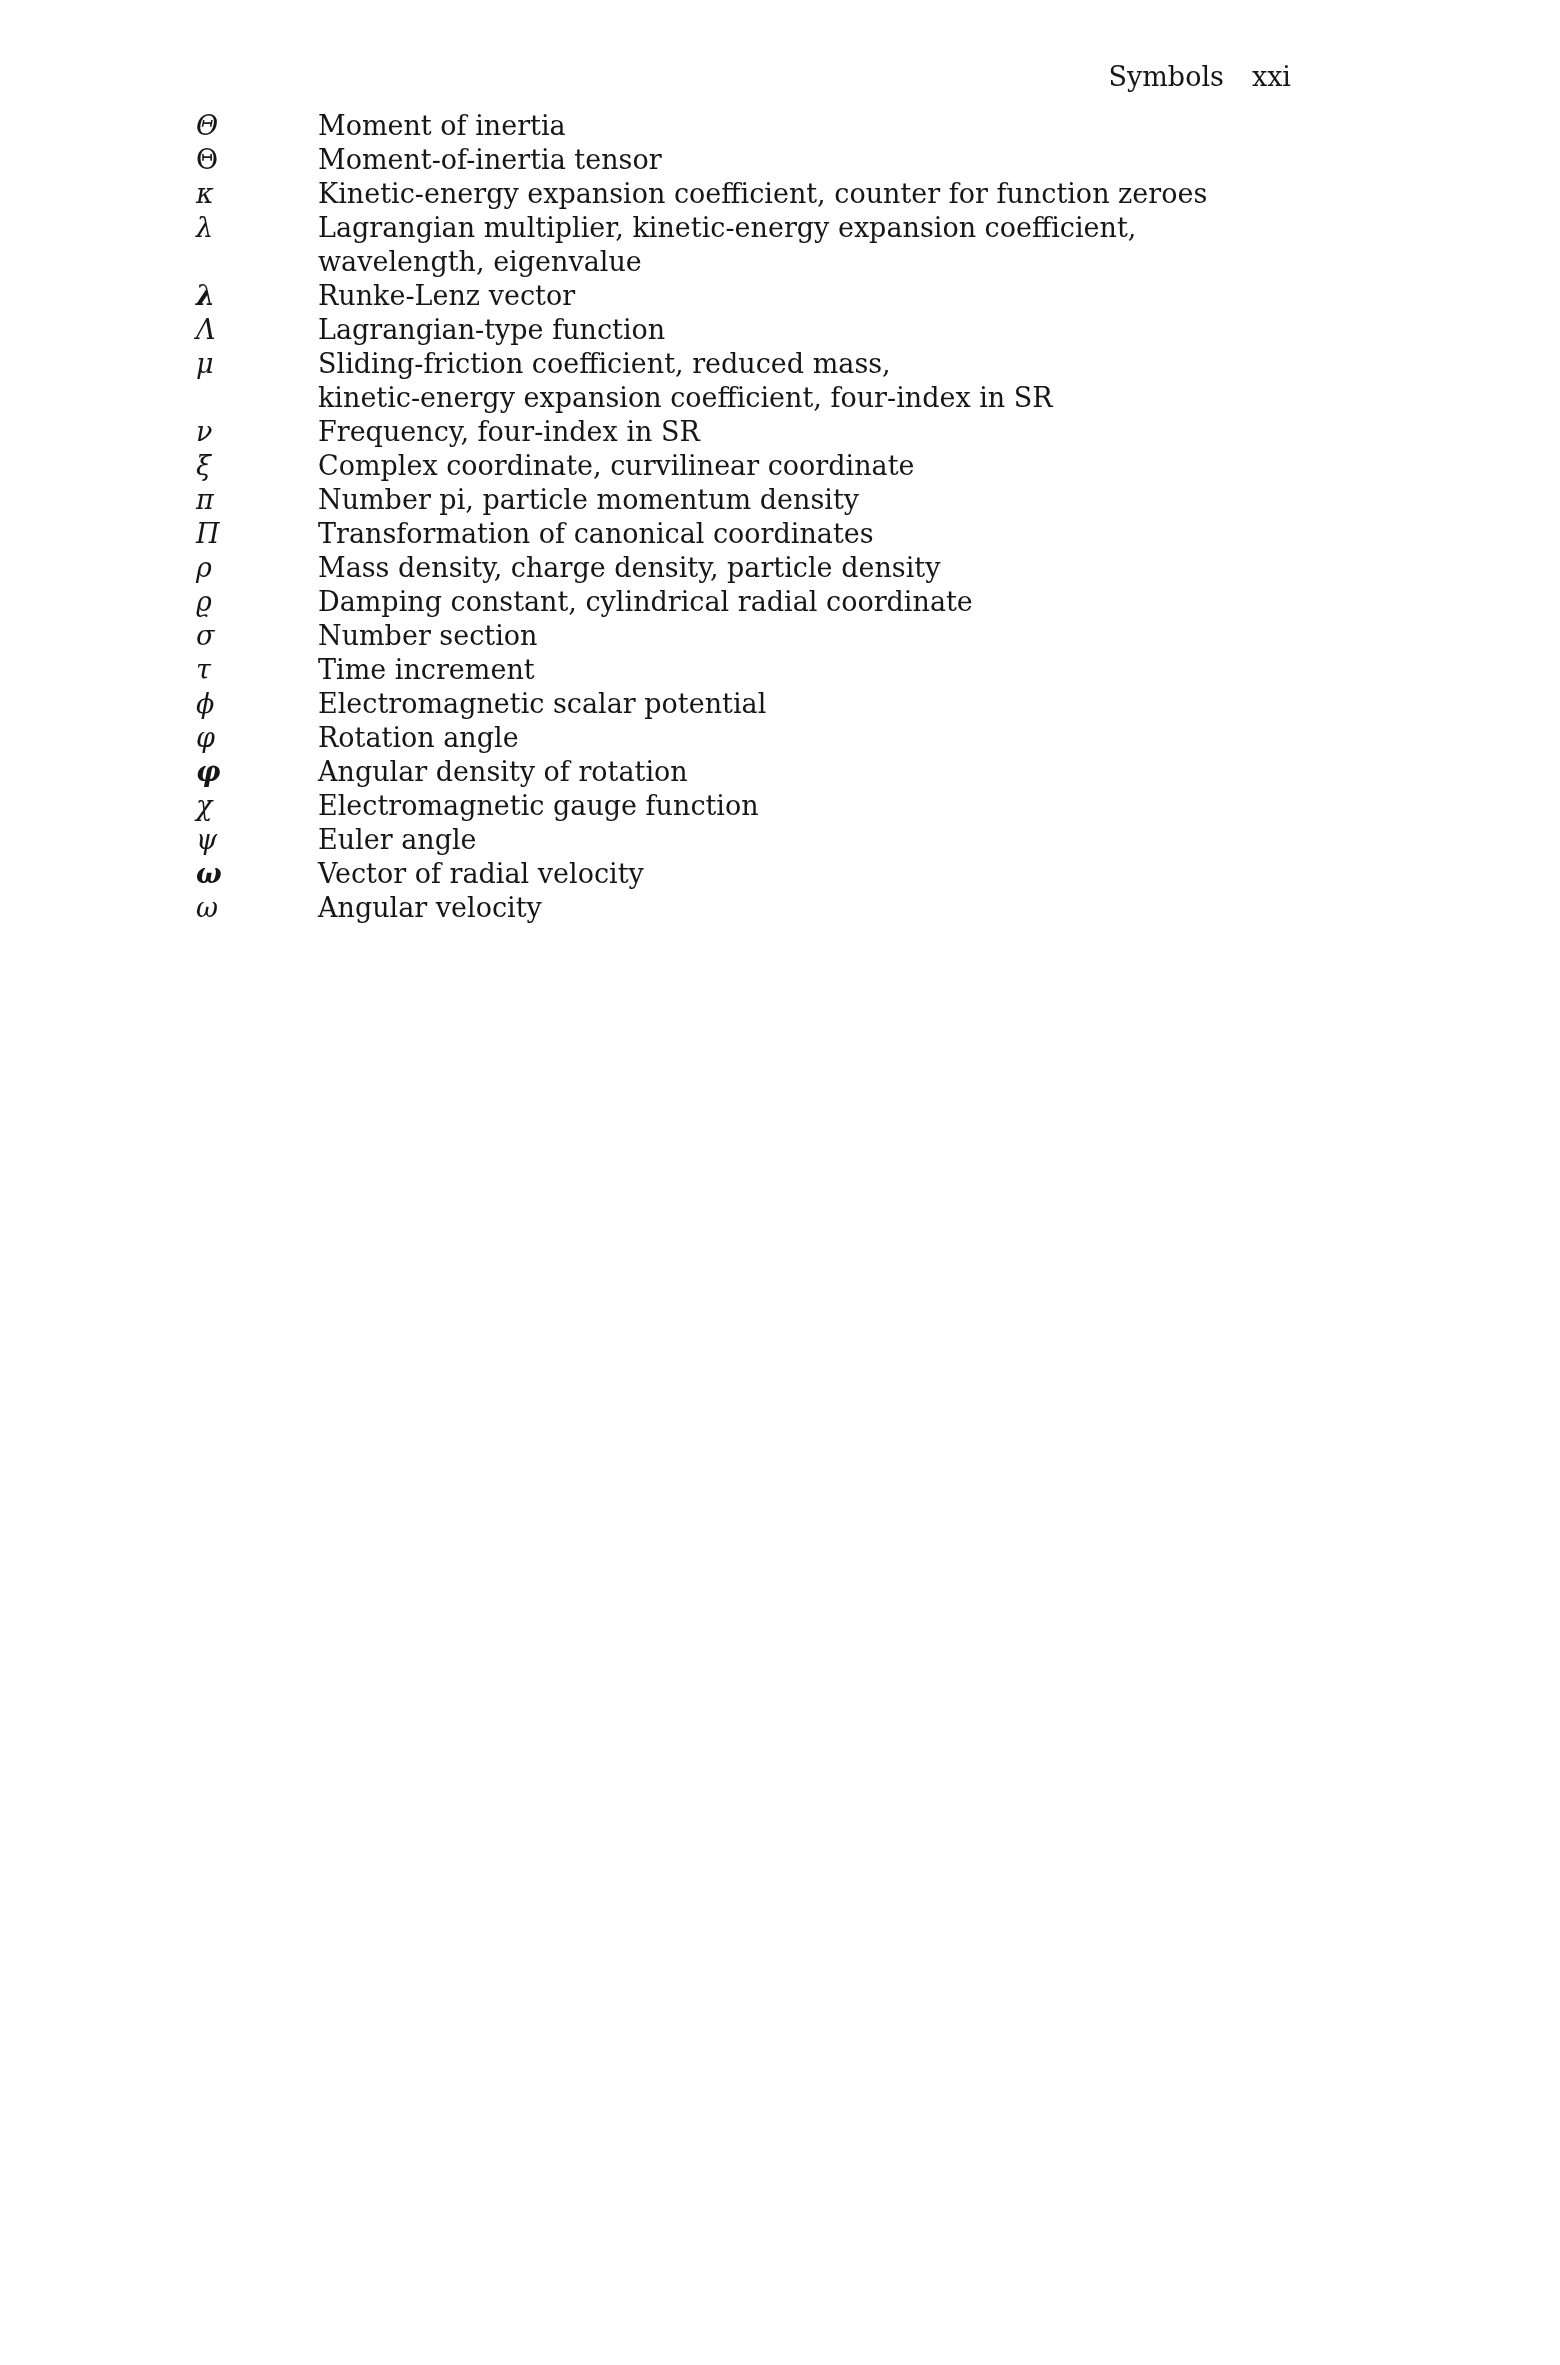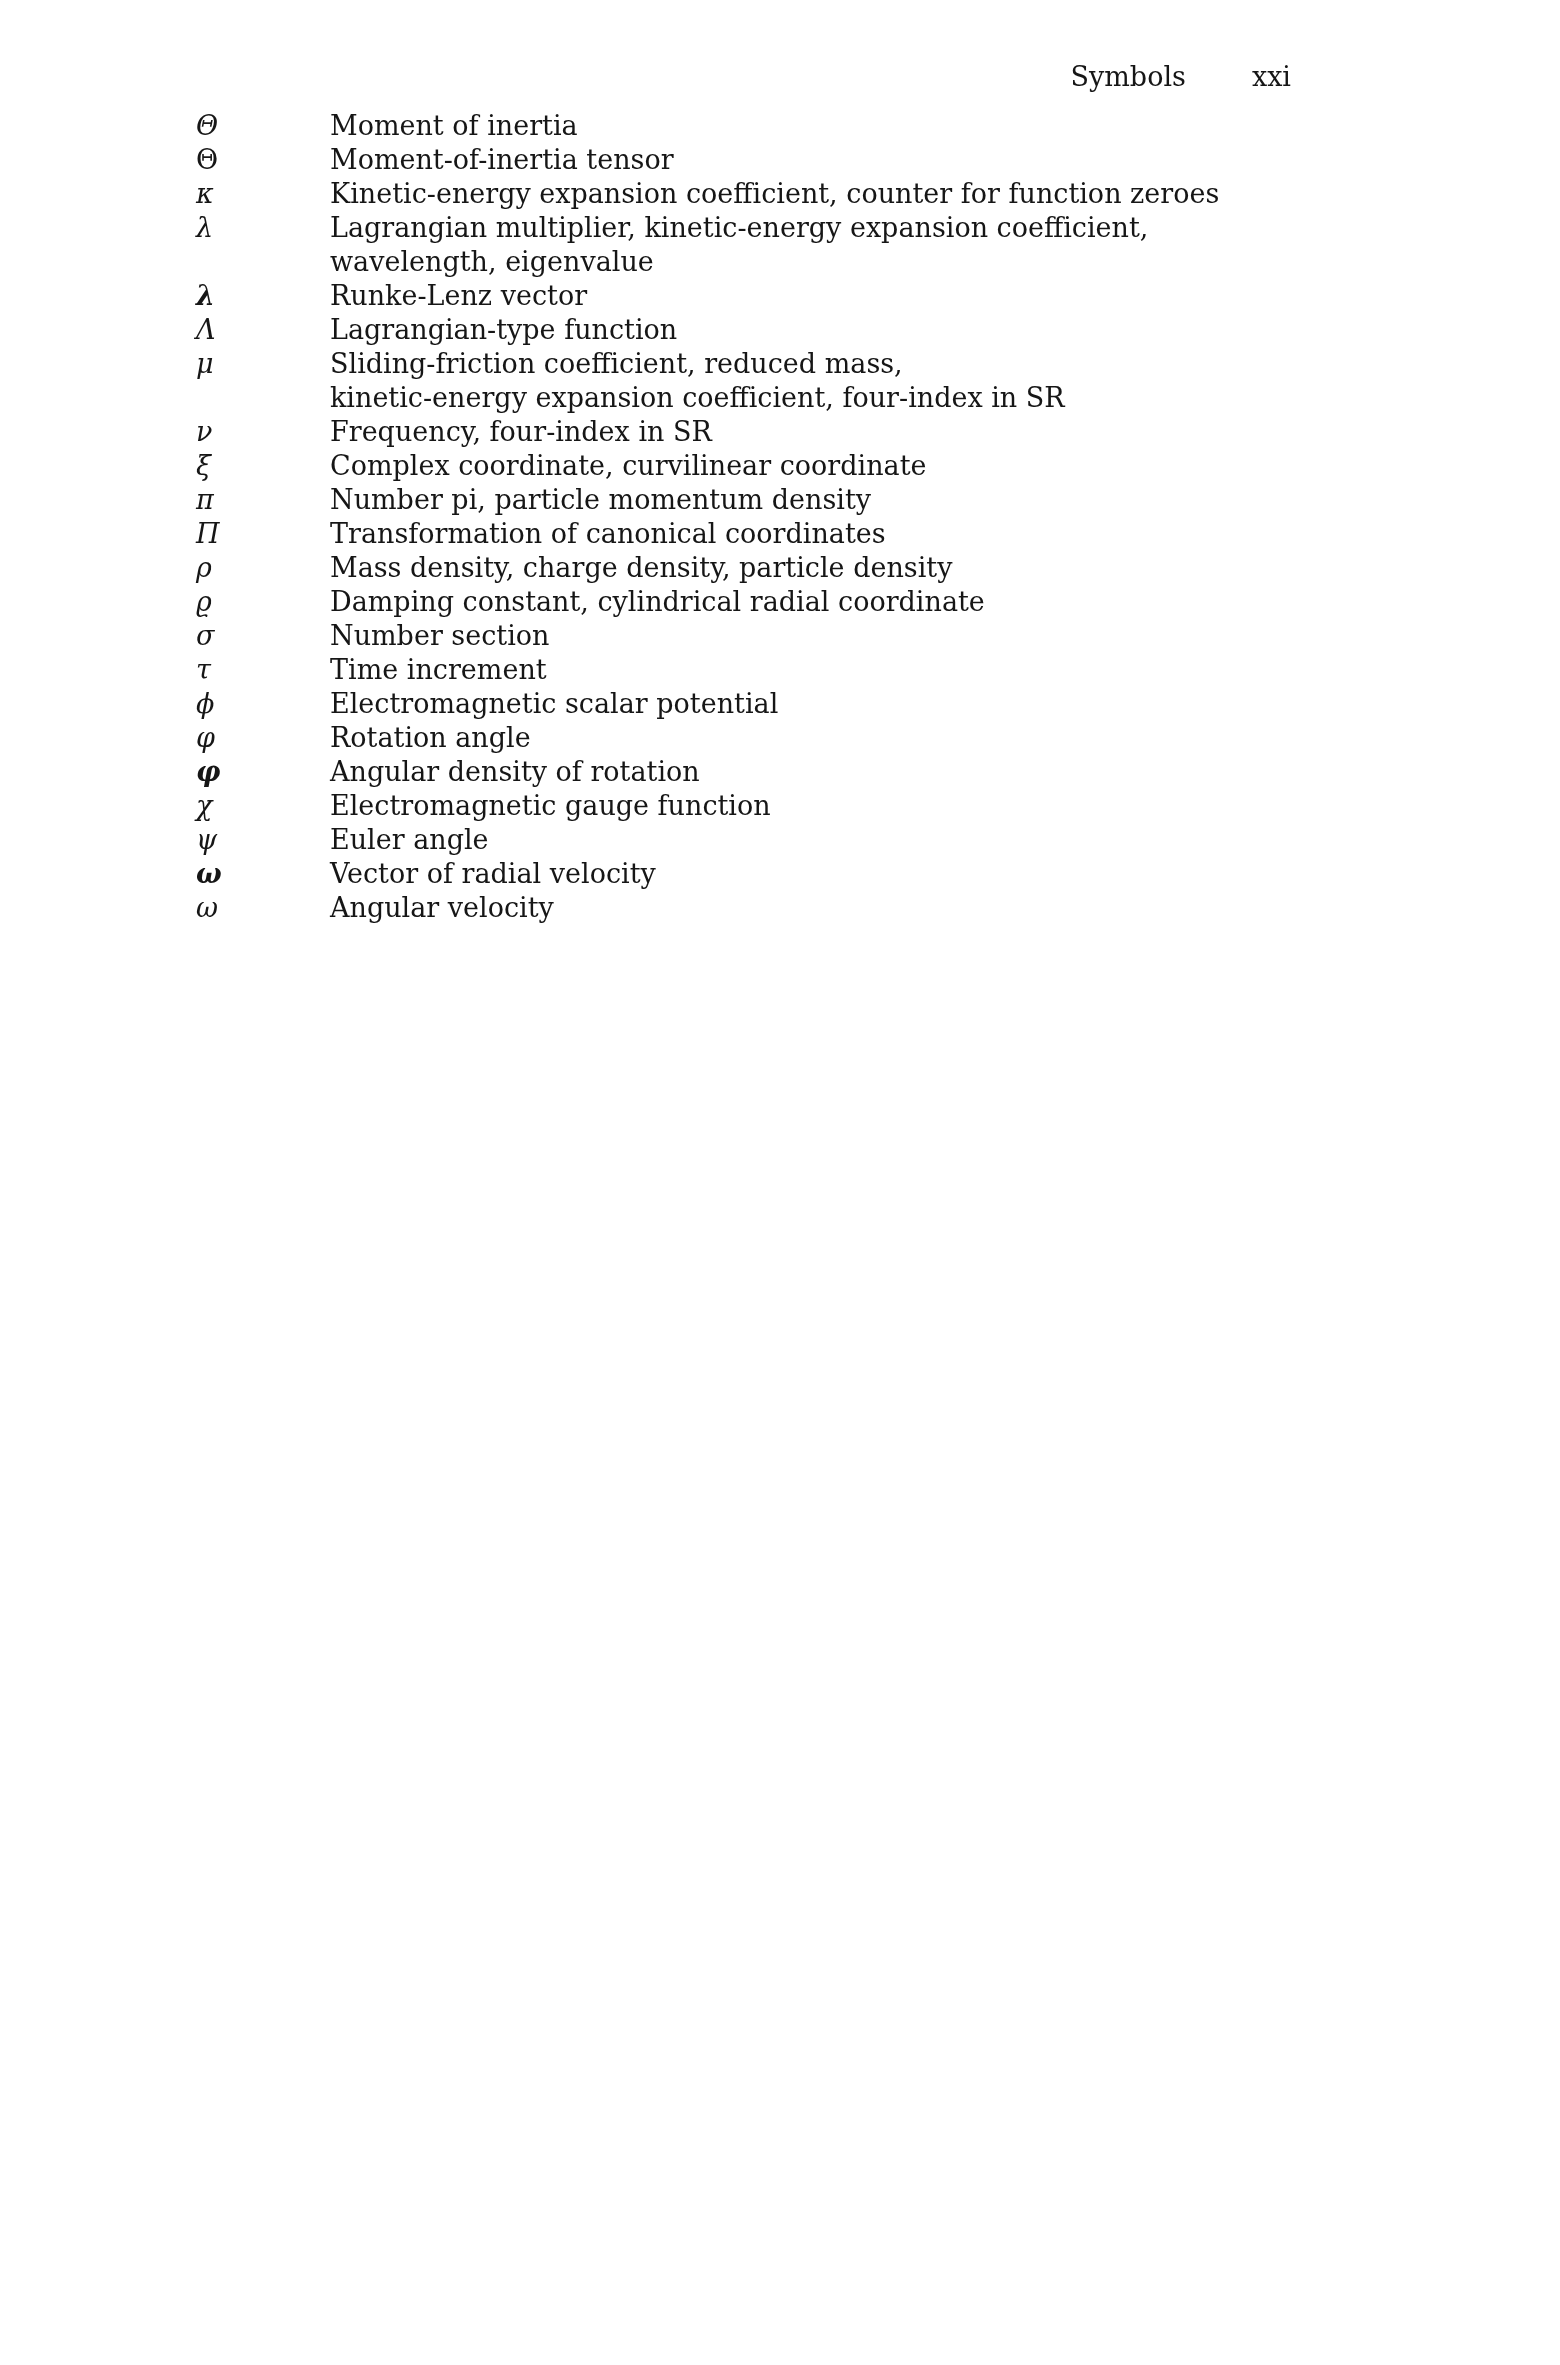--- a/index.html
+++ b/index.html
@@ -18,21 +18,21 @@
     overflow: hidden;
   }
   .running-head {
     position: absolute;
     top: 61px;
     left: 196px;
     width: 1095px;
     display: flex;
     justify-content: flex-end;
     align-items: baseline;
-    gap: 66px;
+    gap: 28px;
     line-height: 32px;
   }
   .symbol-list {
     position: absolute;
     top: 109px;
     left: 196px;
     width: 1253px;
   }
   .symbol-row {
     display: flex;
@@ -44,21 +44,20 @@
     font-family: "DejaVu Serif", "DejaVu Sans", serif;
     white-space: nowrap;
   }
   .sym-italic { font-style: italic; }
   .sym-bold-italic { font-style: italic; font-weight: bold; }
   .sym-upright { font-style: normal; }
   .sym-prefix { font-style: normal; font-weight: normal; }
   .desc-cell {
     flex: 1 1 auto;
     white-space: nowrap;
-    margin-left: 12px;
   }
 </style>
 </head>
 <body>
 
 <div class="page">
 
   <div class="running-head">
     <span>Symbols</span>
     <span>xxi</span>

